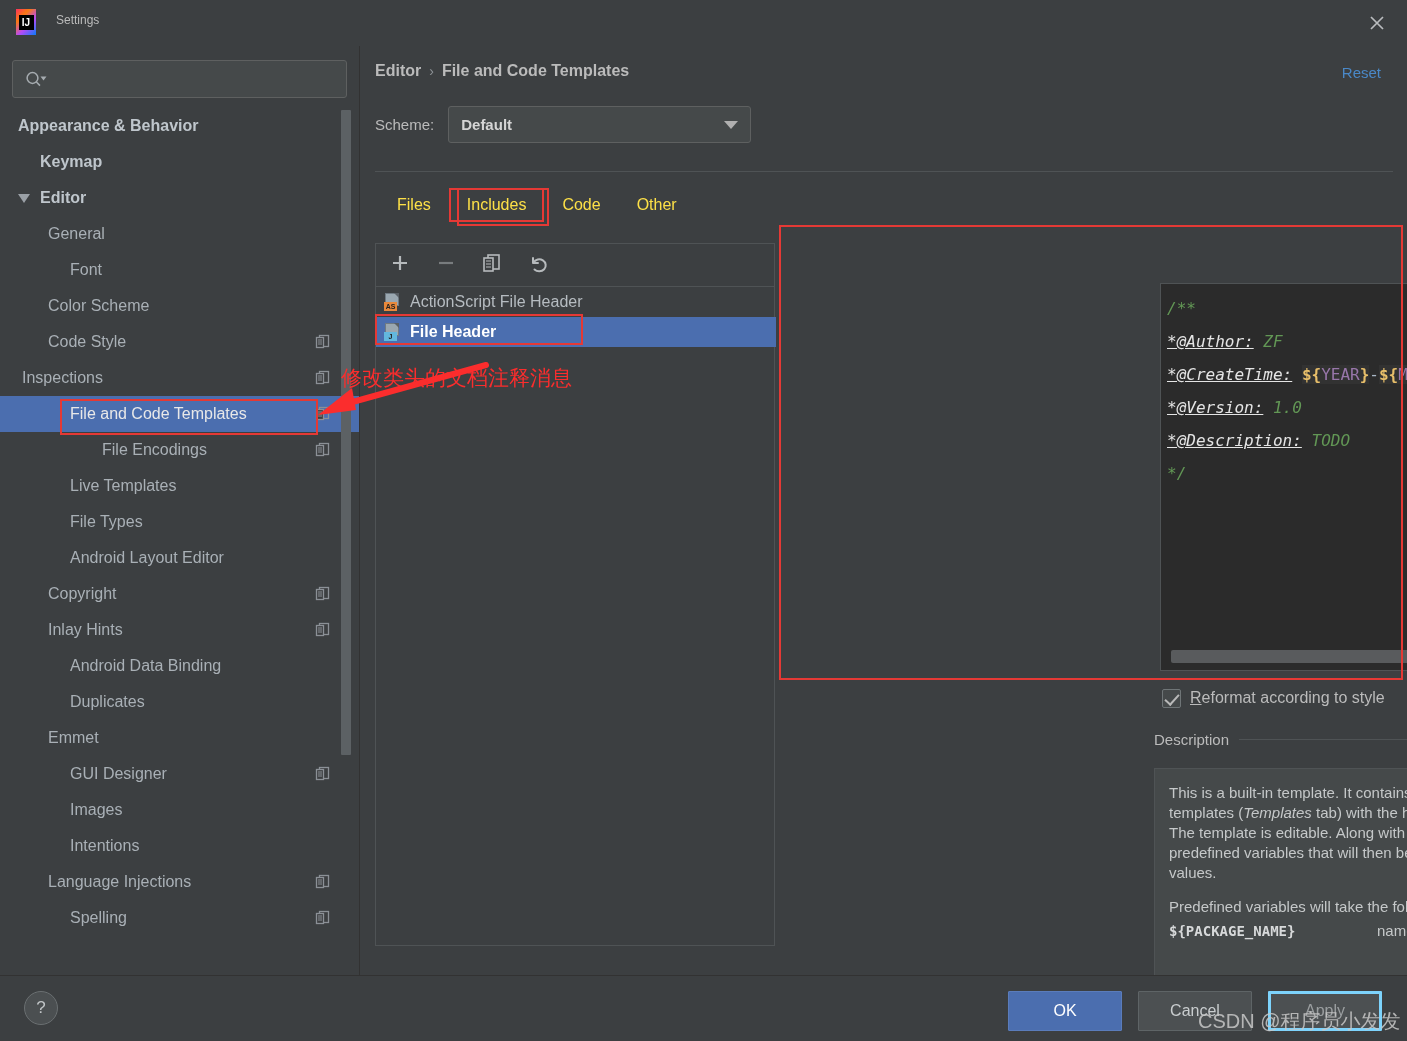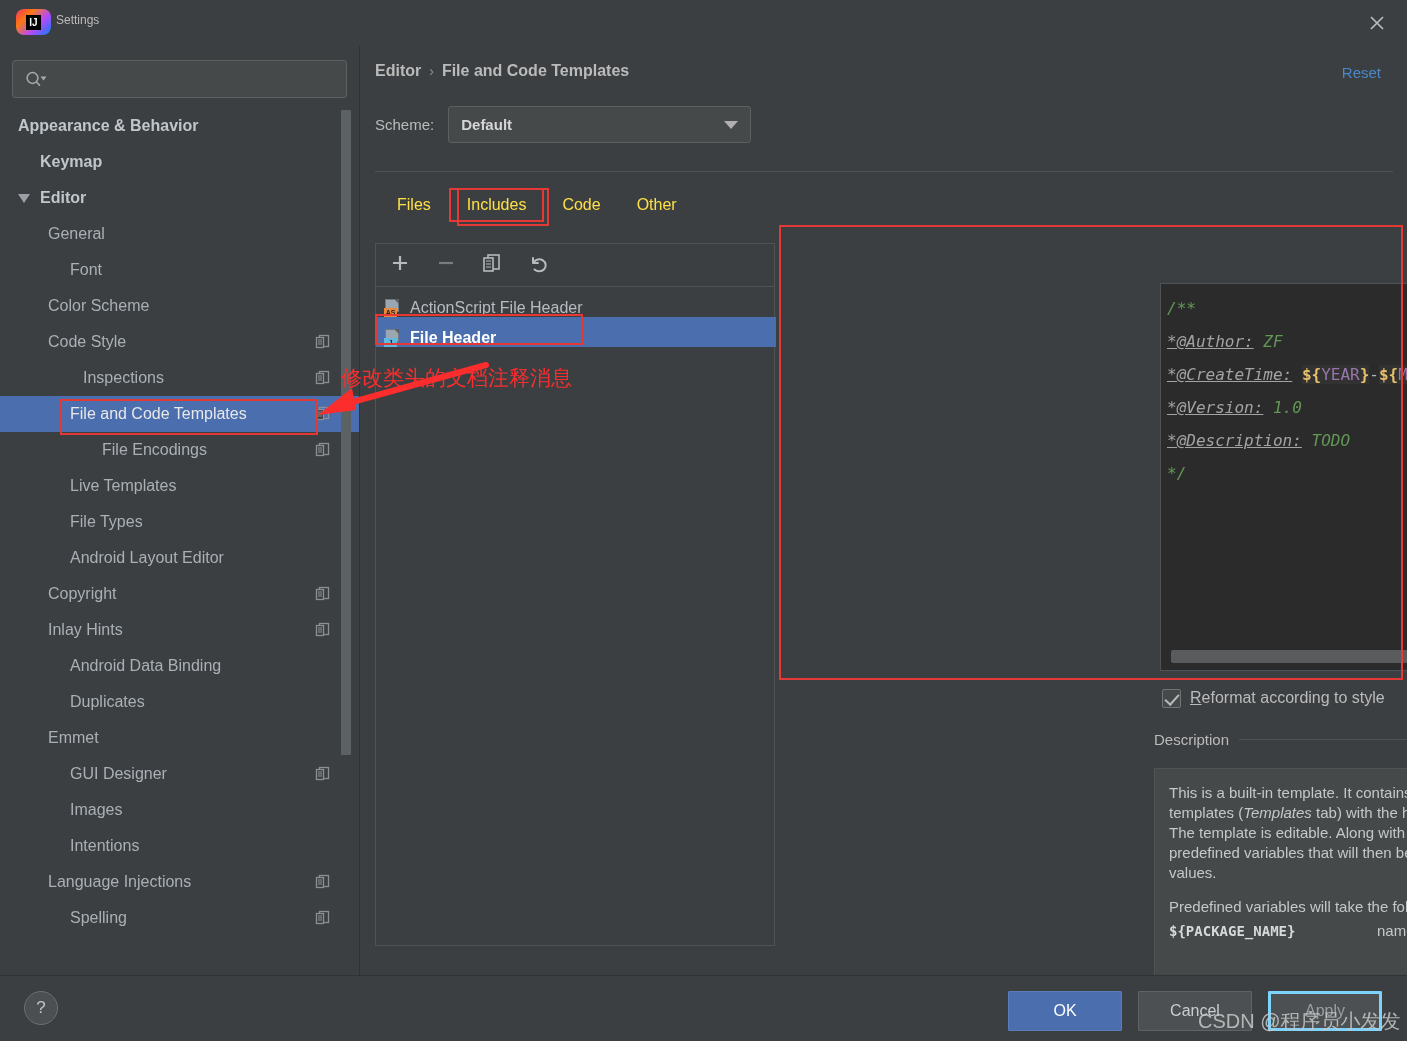--- a/index.html
+++ b/index.html
@@ -15,22 +15,22 @@
     background: #3c3f41;
   }
 
   
   .titlebar {
     position: absolute; top: 0; left: 0; width: 1407px; height: 46px;
     background: #3c3f41;
     display: flex; align-items: center;
   }
   .ij-logo {
-    position: absolute; left: 16px; top: 9px; width: 35px; height: 26px;
-    border-radius: 8px;
+    position: absolute; left: 16px; top: 9px; width: 20px; height: 26px;
+    border-radius: 0;
     background: linear-gradient(135deg,#fe315d 0%, #f97a12 30%, #b74af7 62%, #087cfa 100%);
     display:flex; align-items:center; justify-content:center;
   }
   .ij-logo span {
     display:block; width: 15px; height: 15px; background:#000;
     color:#fff; font-size:10px; font-weight:bold; line-height:15px; text-align:center;
     font-family:"Liberation Sans", sans-serif;
   }
   .title-text {
     position: absolute; left: 56px; top: 13px;
@@ -142,21 +142,21 @@
     position: absolute; left: 14px; top: 197px; width: 400px; height: 703px;
     border: 1px solid #4f5355; background: #3c3f41;
   }
   .list-toolbar {
     height: 43px; border-bottom: 1px solid #4f5355;
     display: flex; align-items: center; padding-left: 12px; gap: 22px;
   }
   .tb-btn { width: 24px; height: 24px; display:flex; align-items:center; justify-content:center; cursor:pointer; }
   .list-items { position: relative; }
   .list-item {
-    height: 30px; display: flex; align-items: flex-end; gap: 8px;
+    height: 30px; display: flex; align-items: center; gap: 8px;
     padding-left: 8px; font-size: 16px; color: #b6bcc1; cursor: pointer;
     white-space: nowrap;
   }
   .list-item.selected {
     background: #4b6eaf; color: #ffffff; font-weight: bold;
     width: 400px; position: relative;
   }
   .file-icon { position: relative; width: 18px; height: 18px; flex:0 0 18px; }
   .file-icon .sheet {
     position:absolute; left:1px; top:0; width:14px; height:13px;
@@ -188,21 +188,21 @@
   }
   .code-area {
     position: absolute; left: 8px; top: 8px; width: 596px; height: 388px;
     background: #2b2b2b; border: 1px solid #4f5355;
     overflow: hidden;
     font-family: "DejaVu Sans Mono", monospace; font-size: 16px;
     padding: 8px 6px;
   }
   .code-line { height: 33px; line-height: 33px; white-space: pre; }
   .c-green { color: #629755; font-style: italic; }
-  .c-green-u { color: #a3a3a3; font-style: italic; text-decoration: underline; }
+  .c-green-u { color: #e5e5e5; font-style: italic; text-decoration: underline; }
   .c-var-b { color: #e8bf6a; font-weight: bold; background:#323232; }
   .c-var-n { color: #9876aa; background:#323232; }
   .c-plain { color: #a9b7c6; }
   .hscroll-track {
     position: absolute; left: 10px; bottom: 7px; width: 580px; height: 13px;
     background: #2b2b2b;
   }
   .hscroll-thumb {
     position: absolute; left: 0; top: 0; width: 470px; height: 13px;
     background: #595b5d; border-radius: 2px; cursor: pointer;
@@ -323,21 +323,21 @@
           <span>Color Scheme</span>
         </div>
         <div class="tree-row" style="padding-left: 48px;">
           <span>Code Style</span>
           <span class="copy-ind"><svg width="16" height="16" viewBox="0 0 16 16">
               <rect x="4.5" y="1.5" width="9" height="11" fill="none" stroke="#8b9096" stroke-width="1.3"></rect>
               <rect x="1.5" y="3.5" width="7" height="10" fill="#3c3f41" stroke="#8b9096" stroke-width="1.3"></rect>
               <path d="M3 6h4M3 8h4M3 10h4" stroke="#8b9096" stroke-width="1"></path>
             </svg></span>
         </div>
-        <div class="tree-row" style="padding-left: 48px; gap: 13px;">
+        <div class="tree-row" style="">
           <span class="tri none"></span>
           <span>Inspections</span>
           <span class="copy-ind"><svg width="16" height="16" viewBox="0 0 16 16">
               <rect x="4.5" y="1.5" width="9" height="11" fill="none" stroke="#8b9096" stroke-width="1.3"></rect>
               <rect x="1.5" y="3.5" width="7" height="10" fill="#3c3f41" stroke="#8b9096" stroke-width="1.3"></rect>
               <path d="M3 6h4M3 8h4M3 10h4" stroke="#8b9096" stroke-width="1"></path>
             </svg></span>
         </div>
         <div class="tree-row selected" style="padding-left: 48px;">
           <span class="tri none"></span>

